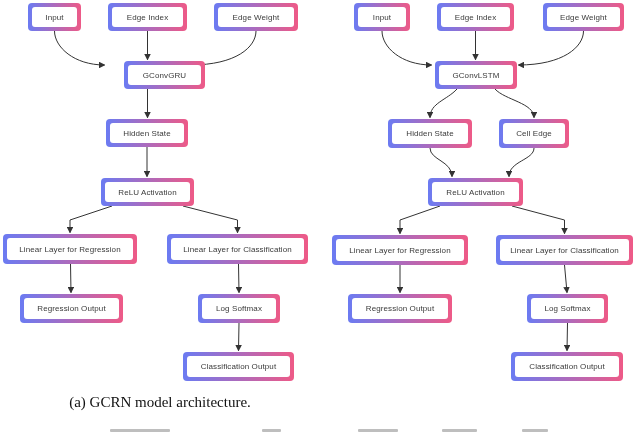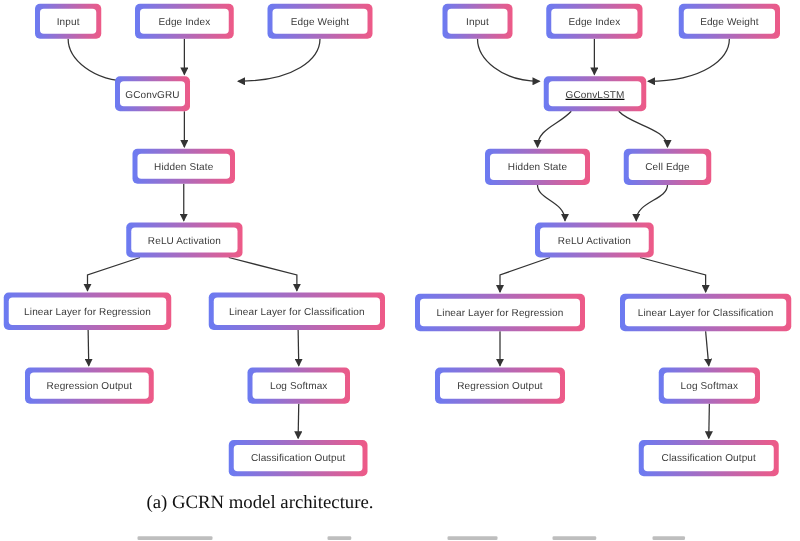--- a/index.html
+++ b/index.html
@@ -44,21 +44,20 @@
     letter-spacing: 0.1px;
   }
   .caption {
     position: absolute;
     top: 394px;
     width: 320px;
     text-align: center;
     font-family: "Liberation Serif", "DejaVu Serif", serif;
     font-size: 15px;
     color: #111111;
-    padding-left: 48px;
   }
   .fragment {
     position: absolute;
     top: 429px;
     height: 3px;
     background: rgba(110,110,110,0.45);
     border-radius: 1px;
   }
 </style>
 </head>
@@ -98,21 +97,21 @@
   <div>
       <div class="node" style="left: 28px; top: 3px; width: 53px; height: 28px;">
         <div class="node-inner">Input</div>
       </div>
       <div class="node" style="left: 108px; top: 3px; width: 79px; height: 28px;">
         <div class="node-inner">Edge Index</div>
       </div>
       <div class="node" style="left: 214px; top: 3px; width: 84px; height: 28px;">
         <div class="node-inner">Edge Weight</div>
       </div>
-      <div class="node" style="left: 92px; top: 61px; width: 60px; height: 28px;">
+      <div class="node" style="left: 124px; top: 61px; width: 81px; height: 28px;">
         <div class="node-inner">GConvGRU</div>
       </div>
       <div class="node" style="left: 106px; top: 119px; width: 82px; height: 28px;">
         <div class="node-inner">Hidden State</div>
       </div>
       <div class="node" style="left: 101px; top: 178px; width: 93px; height: 28px;">
         <div class="node-inner">ReLU Activation</div>
       </div>
       <div class="node" style="left: 3px; top: 234px; width: 134px; height: 30px;">
         <div class="node-inner">Linear Layer for Regression</div>
@@ -133,21 +132,21 @@
   <div>
       <div class="node" style="left: 354px; top: 3px; width: 56px; height: 28px;">
         <div class="node-inner">Input</div>
       </div>
       <div class="node" style="left: 437px; top: 3px; width: 77px; height: 28px;">
         <div class="node-inner">Edge Index</div>
       </div>
       <div class="node" style="left: 543px; top: 3px; width: 81px; height: 28px;">
         <div class="node-inner">Edge Weight</div>
       </div>
-      <div class="node" style="left: 435px; top: 61px; width: 82px; height: 28px; text-decoration: underline;">
+      <div class="node" style="left: 435px; top: 61px; width: 82px; height: 28px;">
         <div class="node-inner">GConvLSTM</div>
       </div>
       <div class="node" style="left: 388px; top: 119px; width: 84px; height: 29px;">
         <div class="node-inner">Hidden State</div>
       </div>
       <div class="node" style="left: 499px; top: 119px; width: 70px; height: 29px;">
         <div class="node-inner">Cell Edge</div>
       </div>
       <div class="node" style="left: 428px; top: 178px; width: 95px; height: 28px;">
         <div class="node-inner">ReLU Activation</div>

